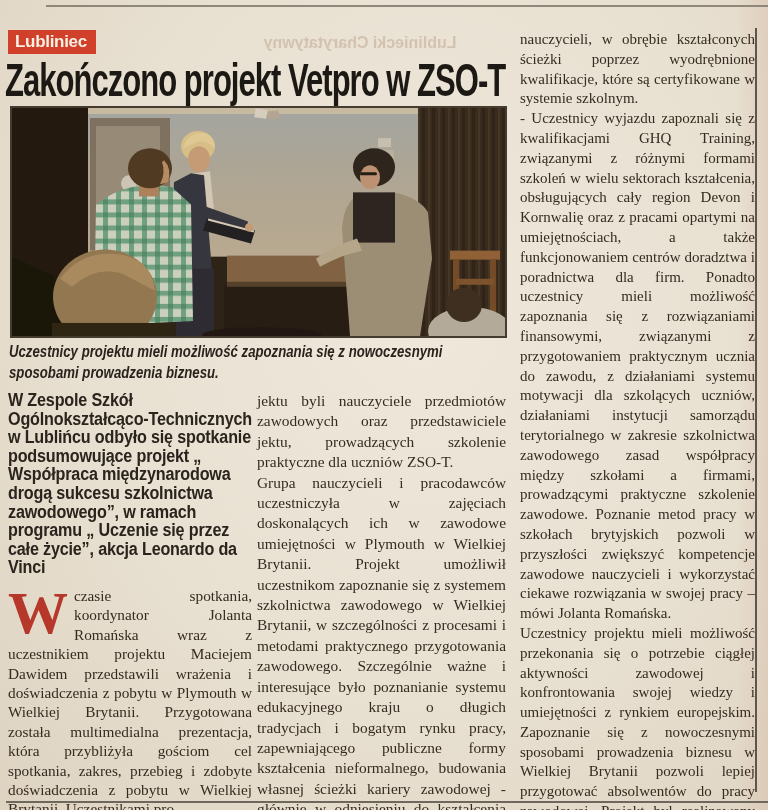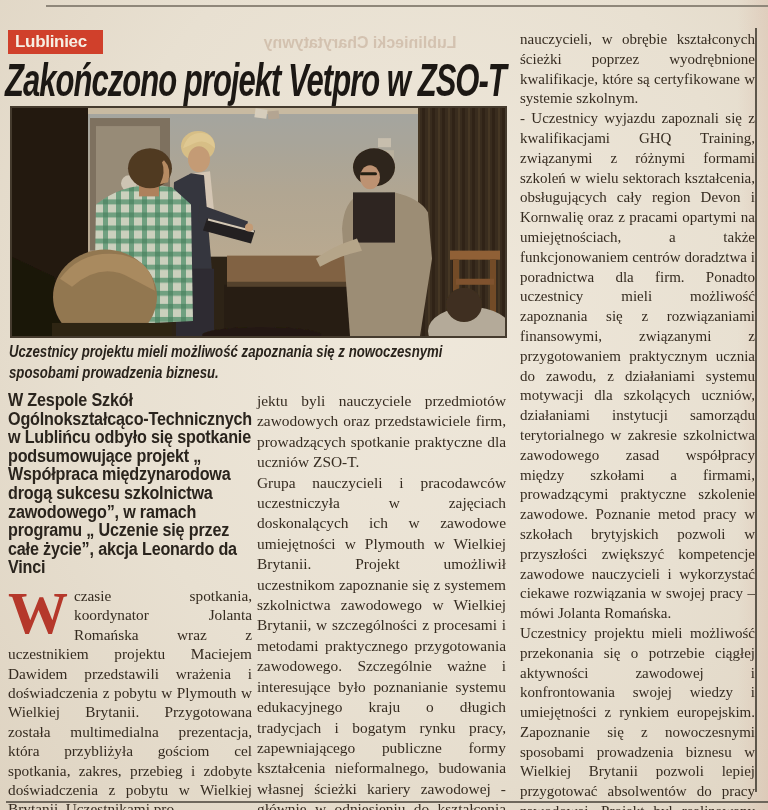--- a/index.html
+++ b/index.html
@@ -16,25 +16,25 @@
   .v-rule{position:absolute;left:755px;top:28px;width:1.5px;height:764px;background:#5d564b;}
   .ghost{
     position:absolute;left:170px;top:34px;width:380px;
     font-weight:bold;font-size:16px;color:rgba(158,118,94,.30);
     transform:scaleX(-1);filter:blur(.6px);text-align:center;
   }
   .badge{
     position:absolute;left:8px;top:30px;
     background:#d0402b;color:#f6efe3;
     font-weight:bold;font-size:17px;line-height:1;
-    padding:3px 16px 4px 7px;letter-spacing:-.3px;
+    padding:3px 9px 4px 7px;letter-spacing:-.3px;
   }
   .headline{
     position:absolute;left:5px;top:52px;margin:0;height:48px;
-    color:#1c1814;white-space:nowrap;font-style:italic;
+    color:#1c1814;white-space:nowrap;
   }
   .headline .fit{
     display:inline-block;transform-origin:left top;
     font-size:47px;font-weight:bold;letter-spacing:-1.5px;
   }
   .photo{
     position:absolute;left:10px;top:106px;width:497px;height:232px;margin:0;
     border:2px solid #453b2e;box-sizing:border-box;background:#20180f;
   }
   .photo svg{display:block;width:100%;height:100%;}
@@ -188,21 +188,21 @@
 Współpraca międzynarodowa
 drogą sukcesu szkolnictwa
 zawodowego”, w ramach
 programu „ Uczenie się przez
 całe życie”, akcja Leonardo da
 Vinci</div>
     <p class="body"><span class="dropcap">W</span><span>czasie spotkania, koordynator Jolanta Romańska wraz z uczestnikiem projektu Maciejem Dawidem przedstawili wrażenia i doświadczenia z pobytu w Plymouth w Wielkiej Brytanii. Przygotowana została multimedialna prezentacja, która przybliżyła gościom cel spotkania, zakres, przebieg i zdobyte doświadczenia z pobytu w Wielkiej Brytanii. Uczestnikami pro-</span></p>
   </div>
 
   <div class="col col-middle">
-    <p class="body">jektu byli nauczyciele przedmiotów zawodowych oraz przedstawiciele firm, prowadzących spotkanie praktyczne dla uczniów ZSO-T.</p>
+    <p class="body">jektu byli nauczyciele przedmiotów zawodowych oraz przedstawiciele jektu, prowadzących szkolenie praktyczne dla uczniów ZSO-T.</p>
     <p class="body">Grupa nauczycieli i pracodawców uczestniczyła w zajęciach doskonalących ich w zawodowe umiejętności w Plymouth w Wielkiej Brytanii. Projekt umożliwił uczestnikom zapoznanie się z systemem szkolnictwa zawodowego w Wielkiej Brytanii, w szczególności z procesami i metodami praktycznego przygotowania zawodowego. Szczególnie ważne i interesujące było poznanianie systemu edukacyjnego kraju o długich tradycjach i bogatym rynku pracy, zapewniającego publiczne formy kształcenia nieformalnego, budowania własnej ścieżki kariery zawodowej - głównie w odniesieniu do kształcenia uczniów, ale także</p>
   </div>
 
   <div class="col col-right">
     <p class="body">nauczycieli, w obrębie kształconych ścieżki poprzez wyodrębnione kwalifikacje, które są certyfikowane w systemie szkolnym.</p>
     <p class="body">- Uczestnicy wyjazdu zapoznali się z kwalifikacjami GHQ Training, związanymi z różnymi formami szkoleń w wielu sektorach kształcenia, obsługujących cały region Devon i Kornwalię oraz z pracami opartymi na umiejętnościach, a także funkcjonowaniem centrów doradztwa i poradnictwa dla firm. Ponadto uczestnicy mieli możliwość zapoznania się z rozwiązaniami finansowymi, związanymi z przygotowaniem praktycznym ucznia do zawodu, z działaniami systemu motywacji dla szkolących uczniów, działaniami instytucji samorządu terytorialnego w zakresie szkolnictwa zawodowego zasad współpracy między szkołami a firmami, prowadzącymi praktyczne szkolenie zawodowe. Poznanie metod pracy w szkołach brytyjskich pozwoli w przyszłości zwiększyć kompetencje zawodowe nauczycieli i wykorzystać ciekawe rozwiązania w swojej pracy – mówi Jolanta Romańska.</p>
     <p class="body">Uczestnicy projektu mieli możliwość przekonania się o potrzebie ciągłej aktywności zawodowej i konfrontowania swojej wiedzy i umiejętności z rynkiem europejskim. Zapoznanie się z nowoczesnymi sposobami prowadzenia biznesu w Wielkiej Brytanii pozwoli lepiej przygotować absolwentów do pracy zawodowej. Projekt był realizowany przy wsparciu finansowym Komisji Europejskiej programu „ Uczenie się przez całe życie”. (PP)</p>
   </div>
 
   <div class="v-rule"></div>

